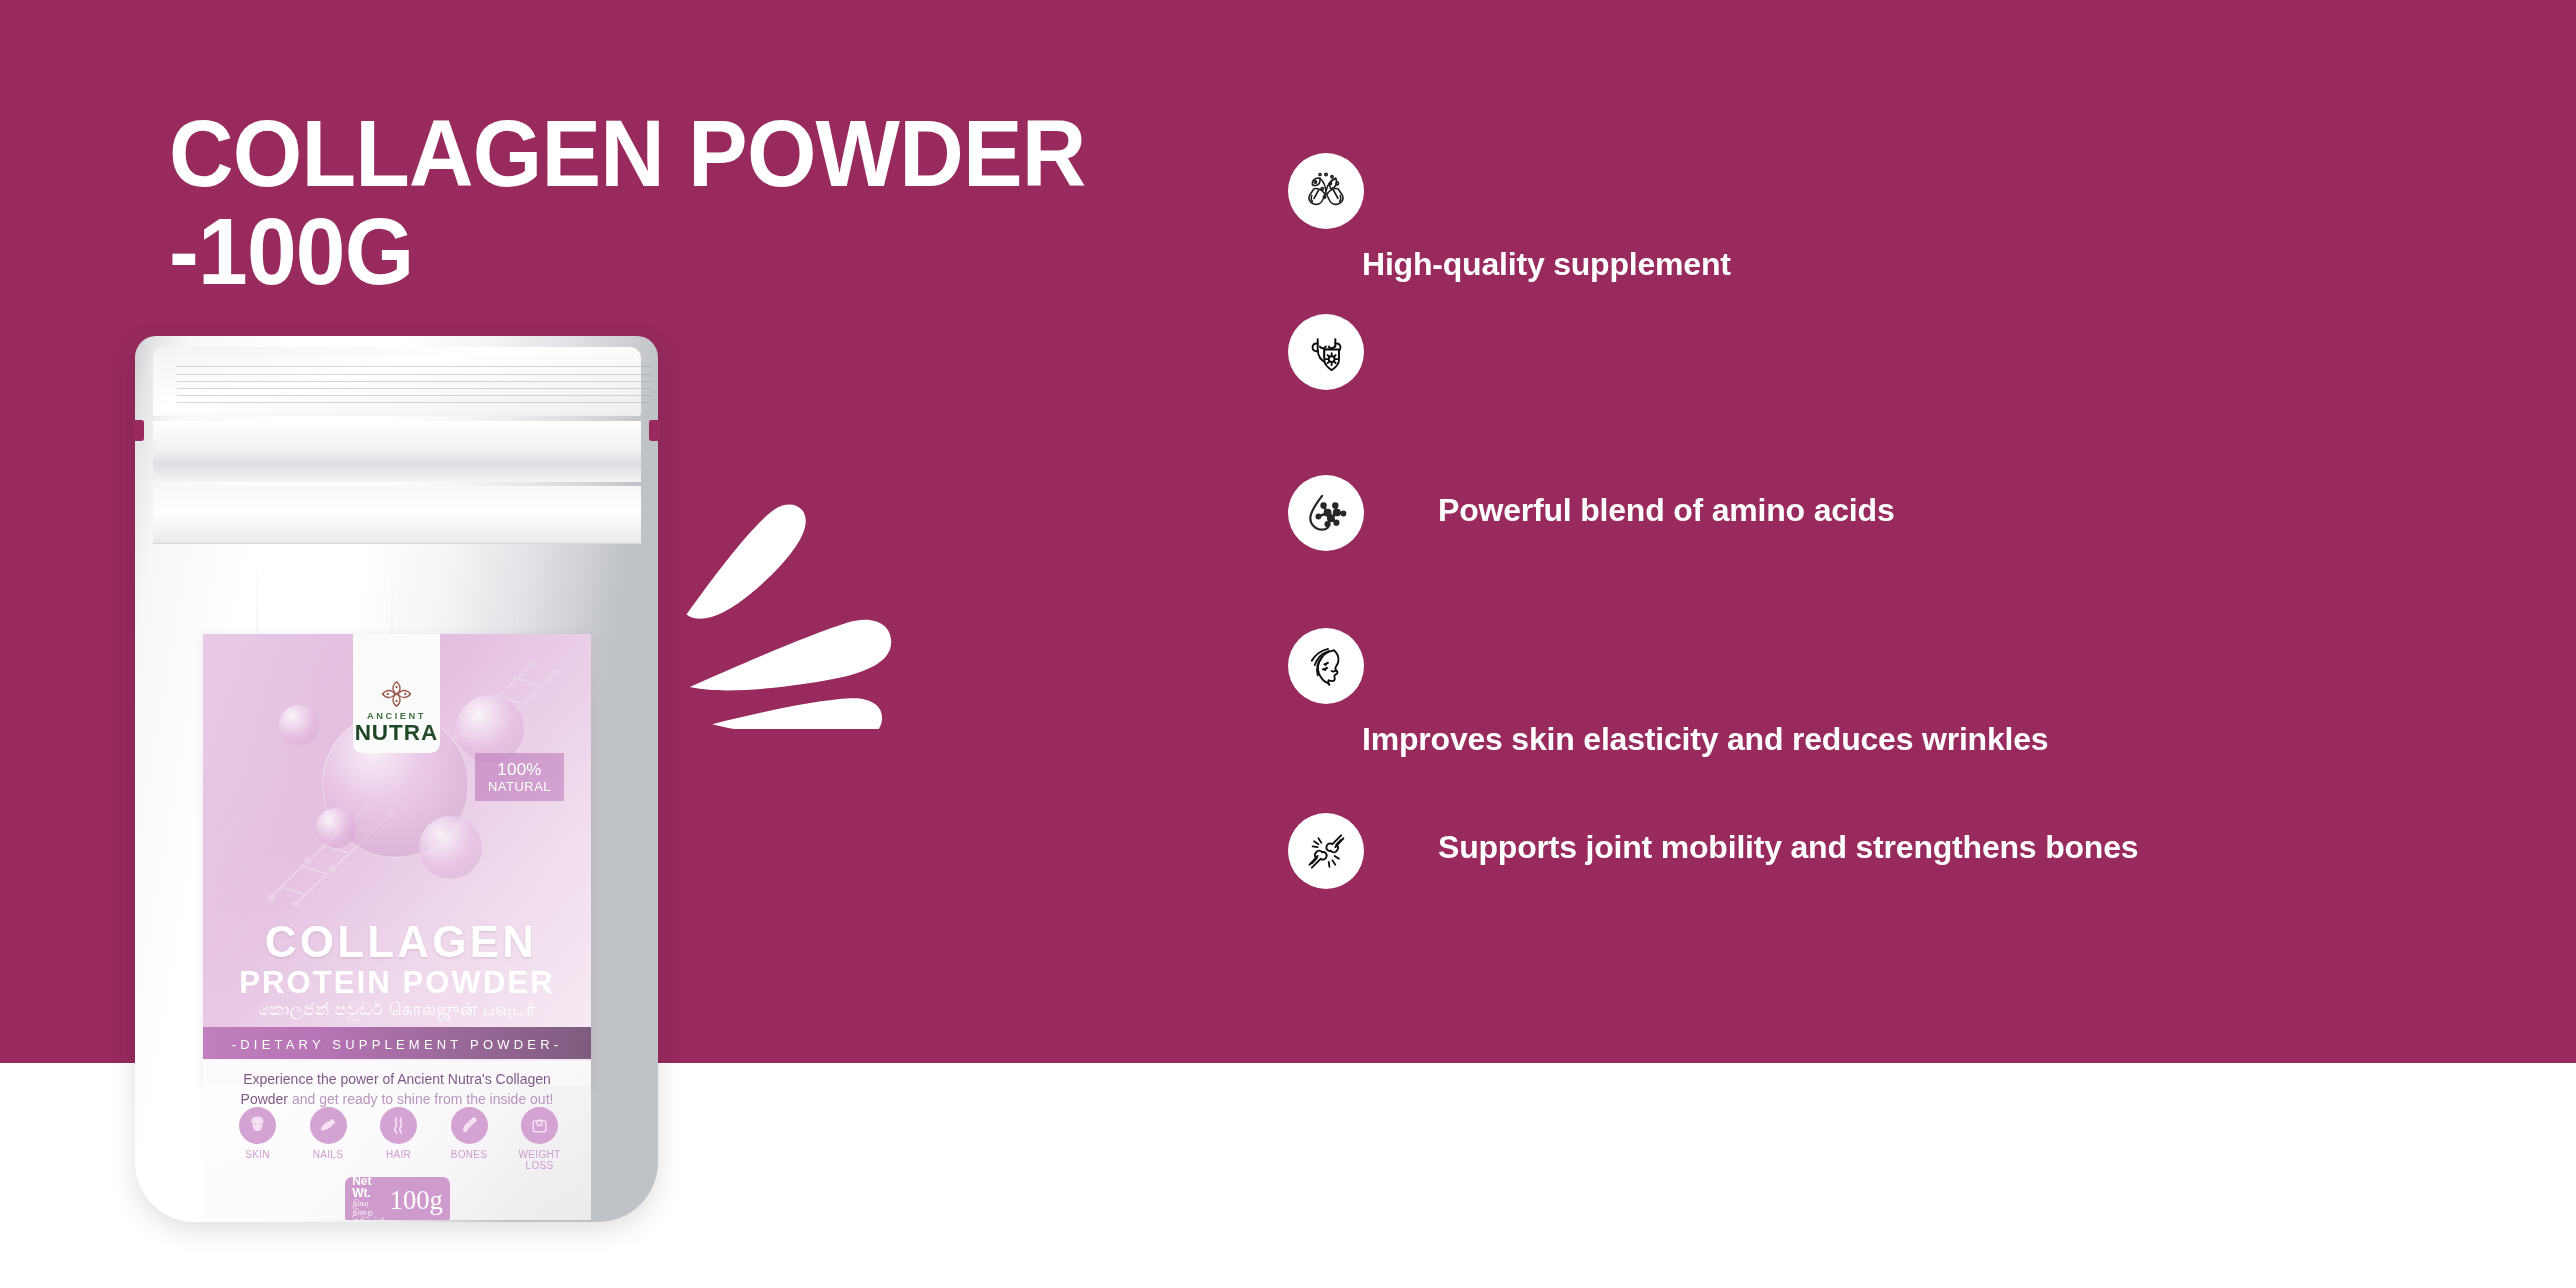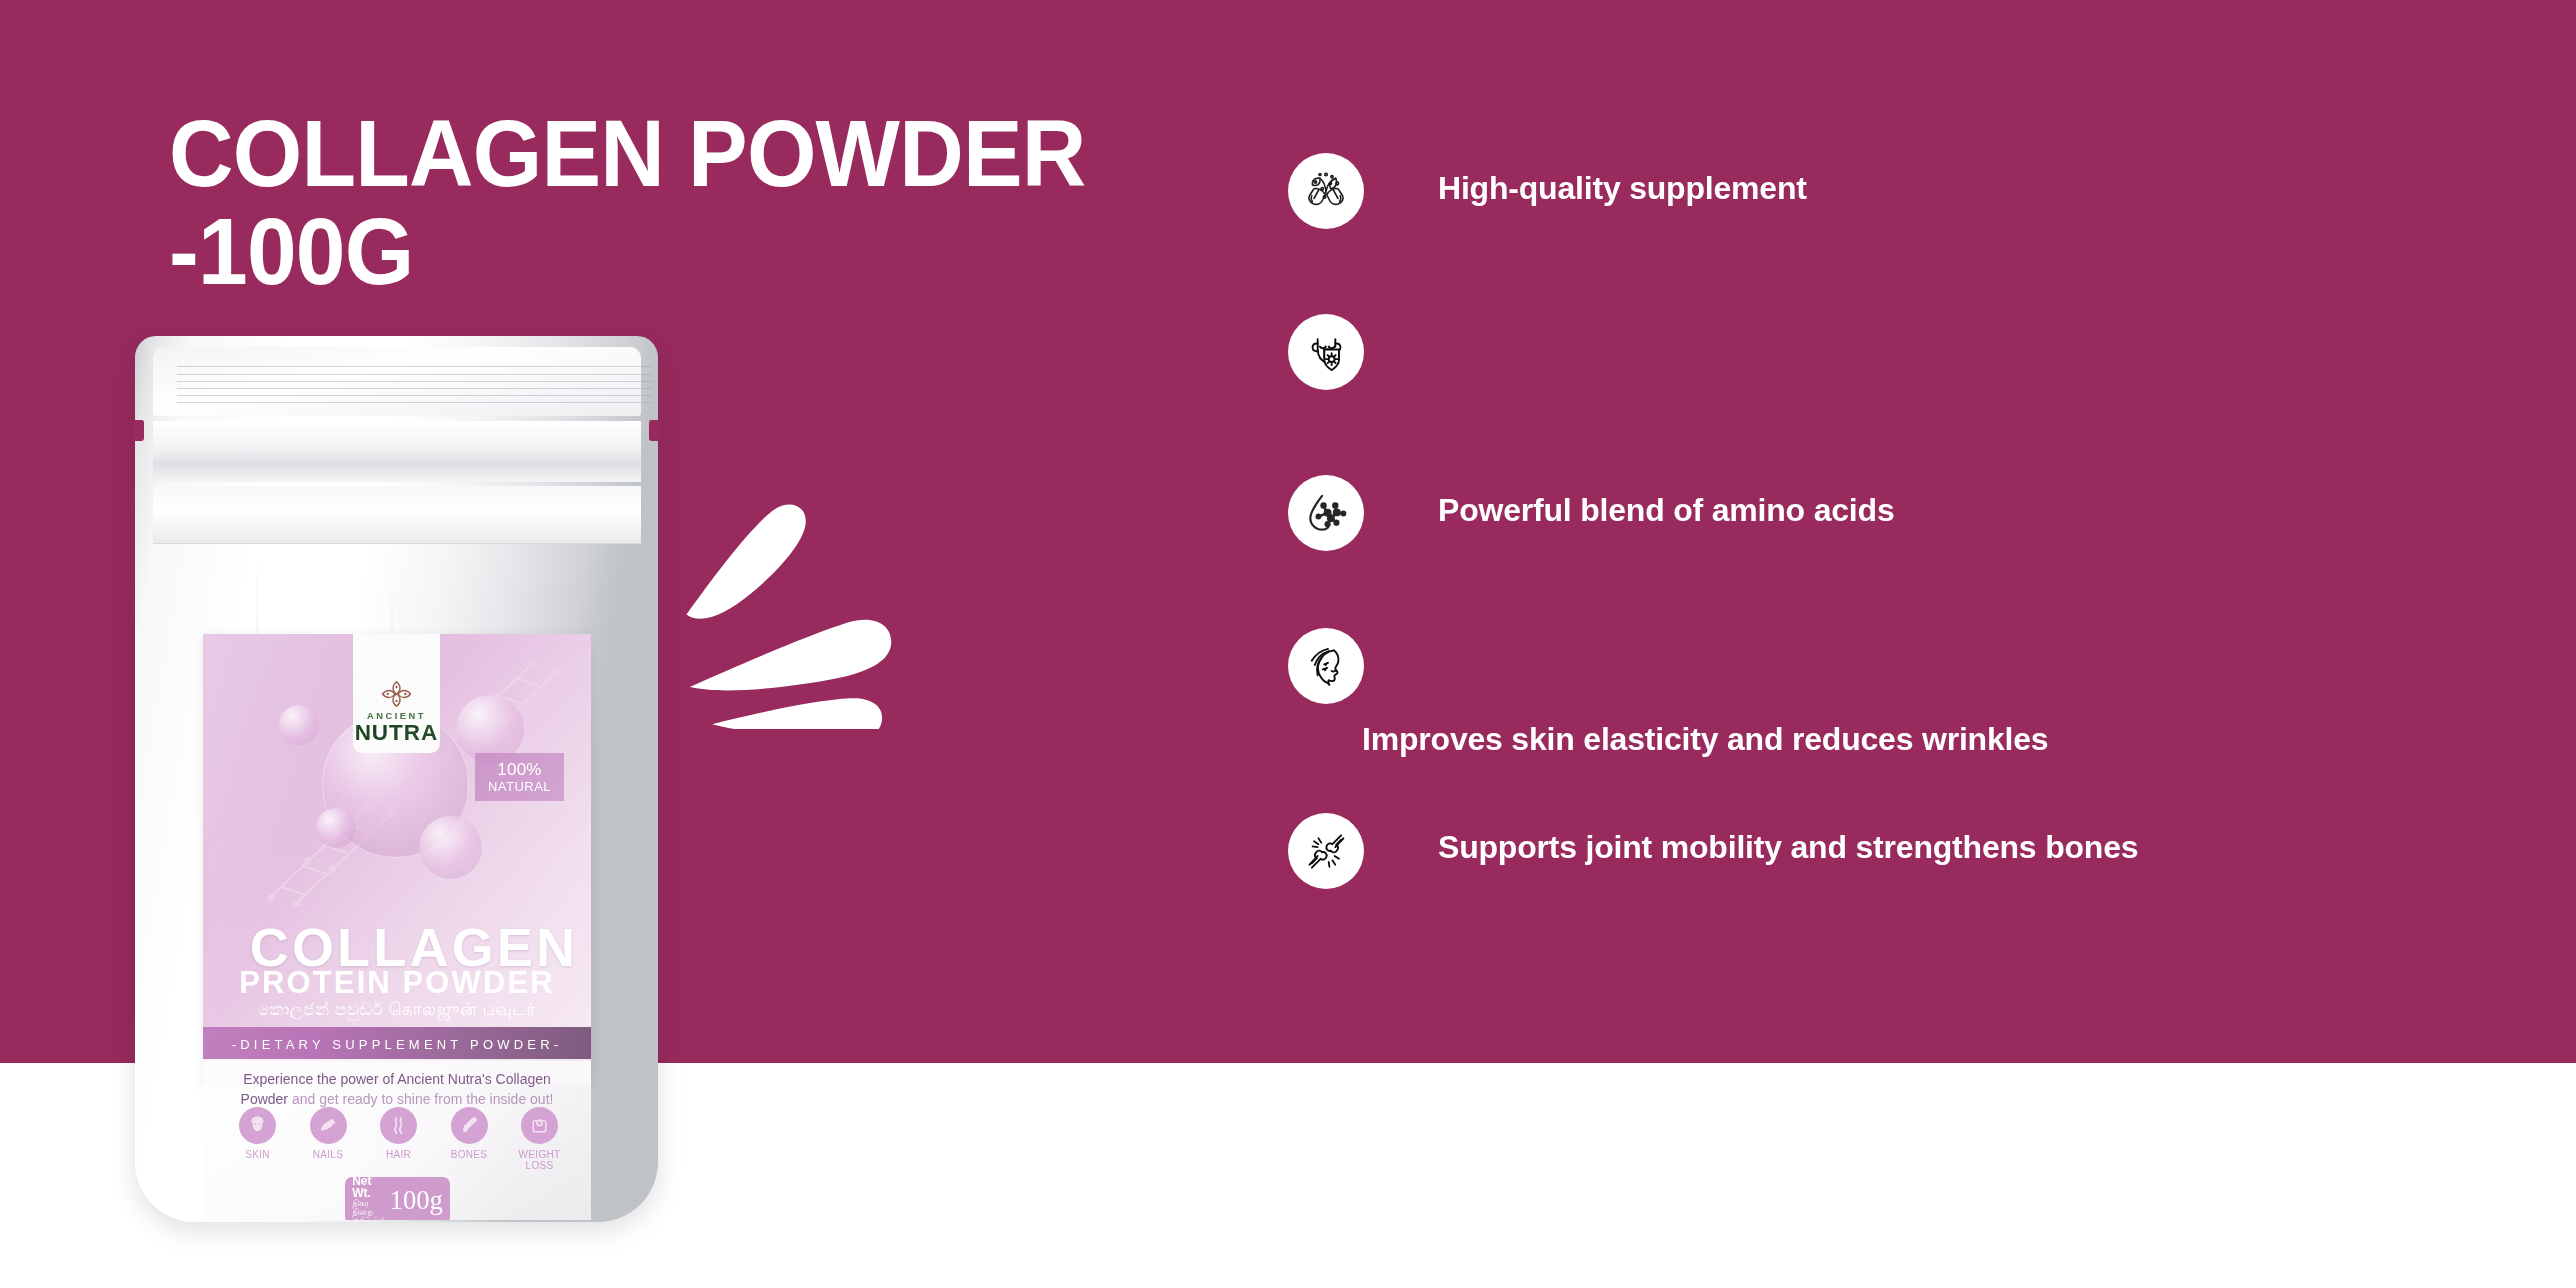--- a/index.html
+++ b/index.html
@@ -143,23 +143,23 @@
     width:89px; height:48px;
     background:rgba(191,124,189,0.78);
     display:flex; flex-direction:column; align-items:center; justify-content:center;
     color:#ffffff; line-height:1.0;
   }
   .badge-nat .b1 { font-size:17px; font-weight:400; letter-spacing:0.2px; }
   .badge-nat .b2 { font-size:13px; font-weight:400; letter-spacing:0.5px; margin-top:1.6px; }
 
   
   .p-collagen {
-    position:absolute; left:17px; top:286px; width:388px;
+    position:absolute; left:4px; top:286px; width:388px;
     text-align:center; color:#ffffff;
-    font-size:54px; font-weight:bold; letter-spacing:3.2px; line-height:1;
+    font-size:44px; font-weight:bold; letter-spacing:3.2px; line-height:1;
     text-shadow:0 0.8px 2.4px rgba(140,95,140,0.25);
   }
   .p-protein {
     position:absolute; left:0; top:333px; width:388px;
     text-align:center; color:#ffffff;
     font-size:31px; font-weight:bold; letter-spacing:2.1px; line-height:1;
   }
   .p-local {
     position:absolute; left:0; top:367px; width:388px;
     text-align:center; color:#ffffff;
@@ -223,21 +223,21 @@
   }
   .feat-text {
     margin-left:74px;
     color:#ffffff;
     font-size:32px;
     font-weight:bold;
     line-height:1.22;
     letter-spacing:-0.2px;
     max-width:990px;
   }
-  .feat-1 { top:0; }
+  .feat-1 { top:0;flex-direction:column; }
   .feat-2 { top:161px; }
   .feat-3 { top:322px; }
   .feat-4 { top:475px;flex-direction:column; }
   .feat-5 { top:660px; }
   .feat-1 .feat-text { padding-top:16px; }
   .feat-2 .feat-text { padding-top:14.5px; }
   .feat-3 .feat-text { padding-top:16px; }
   .feat-4 .feat-text { padding-top:16px; }
   .feat-5 .feat-text { padding-top:14.5px; }
 </style>

